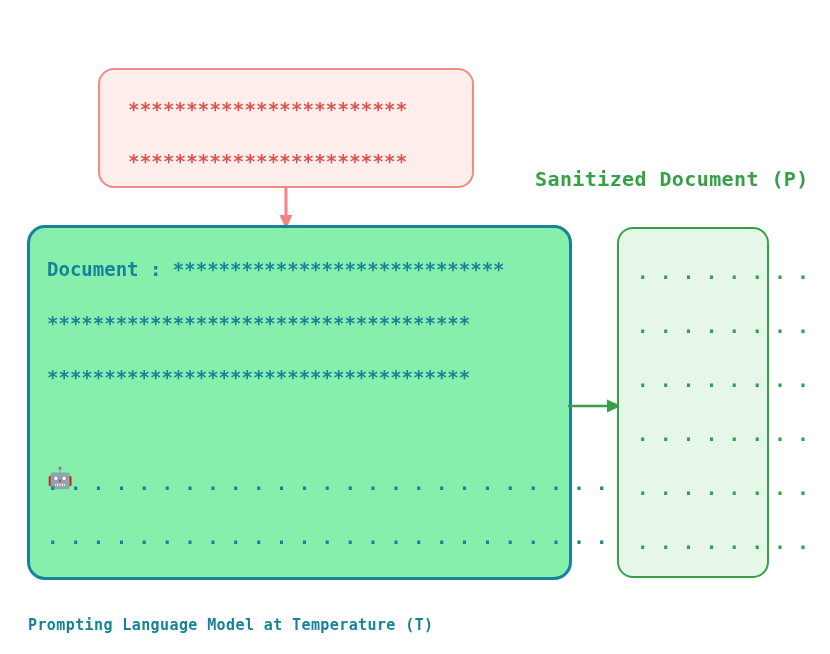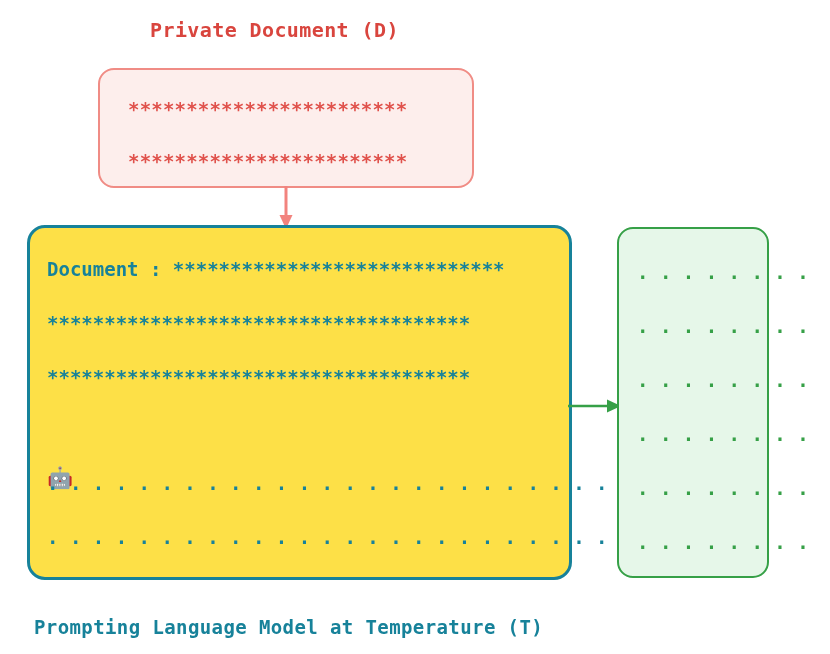--- a/index.html
+++ b/index.html
@@ -36,23 +36,22 @@
   }
   #sanitized-title {
     left: 535px;
     top: 167px;
     color: #36A047;
   }
   #bottom-caption {
     left: 28px;
     top: 616px;
     color: #17829A;
-    font-size: 19px;
-    font-weight: 700;
-    margin-left: 6px;
+    font-size: 15px;
+    font-weight: 700;
   }
 
   
   #private-box {
     position: absolute;
     left: 98px;
     top: 68px;
     width: 376px;
     height: 120px;
     box-sizing: border-box;
@@ -74,21 +73,21 @@
   #private-box .maskline.l2 { top: 82px; }
 
   
   #prompt-box {
     position: absolute;
     left: 27px;
     top: 225px;
     width: 545px;
     height: 355px;
     box-sizing: border-box;
-    background: #fde047;
+    background: #86efac;
     border: 3px solid #17829A;
     border-radius: 18px;
   }
   #prompt-box .line {
     position: absolute;
     left: 17px;
     color: #17829A;
     font-size: 19px;
     font-weight: 700;
     white-space: pre;
@@ -153,21 +152,20 @@
     top: 397px;
     width: 54px;
     height: 18px;
   }
 </style>
 </head>
 <body>
 
 <div class="stage">
 
-  <div class="title" id="private-title">Private Document (D)</div>
 
   <div id="private-box">
     <div class="maskline l1">************************</div>
     <div class="maskline l2">************************</div>
   </div>
 
   <svg id="arrow-private-to-prompt" viewBox="0 0 20 44">
     <line x1="10" y1="0" x2="10" y2="32" stroke="#F2837E" stroke-width="3"></line>
     <polygon points="10,43 3.5,29 16.5,29" fill="#F2837E"></polygon>
   </svg>
@@ -179,20 +177,21 @@
     <div id="robot-emoji">🤖</div>
     <div class="line" id="prompt-line-5">. . . . . . . . . . . . . . . . . . . . . . . . . . . . . .</div>
     <div class="line" id="prompt-line-6">. . . . . . . . . . . . . . . . . . . . . . . . . . . . . . . .</div>
   </div>
 
   <svg id="arrow-prompt-to-sanitized" viewBox="0 0 54 18">
     <line x1="0" y1="9" x2="42" y2="9" stroke="#36A047" stroke-width="2.5"></line>
     <polygon points="53,9 39,2.5 39,15.5" fill="#36A047"></polygon>
   </svg>
 
+  <div class="title" id="sanitized-title">Sanitized Document (P)</div>
 
   <div id="sanitized-box">
     <div class="dotline d1">. . . . . . . .</div>
     <div class="dotline d2">. . . . . . . .</div>
     <div class="dotline d3">. . . . . . . .</div>
     <div class="dotline d4">. . . . . . . .</div>
     <div class="dotline d5">. . . . . . . .</div>
     <div class="dotline d6">. . . . . . . .</div>
   </div>
 

